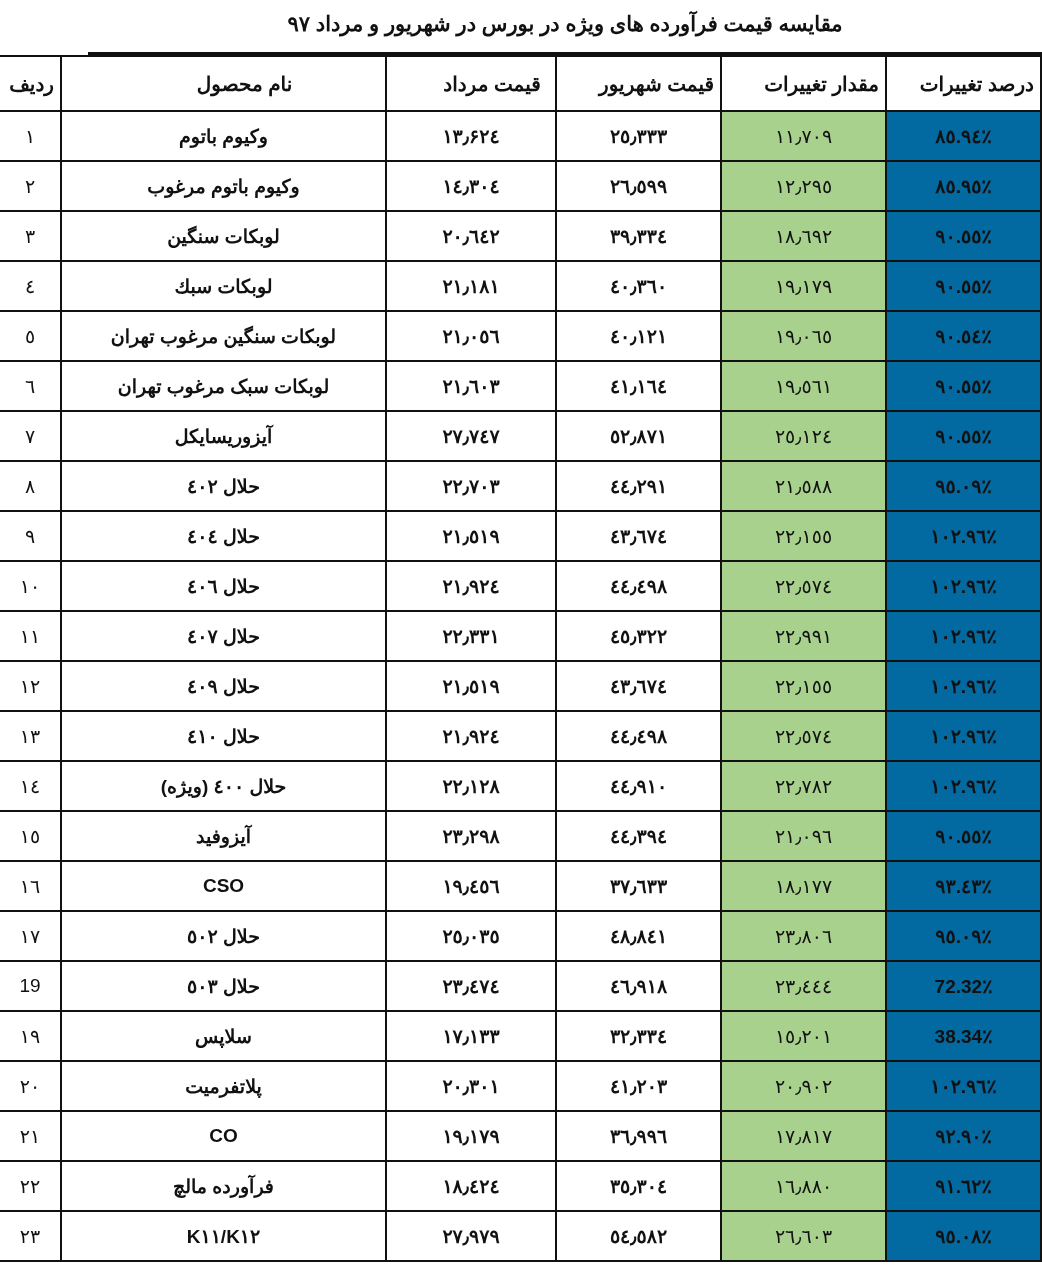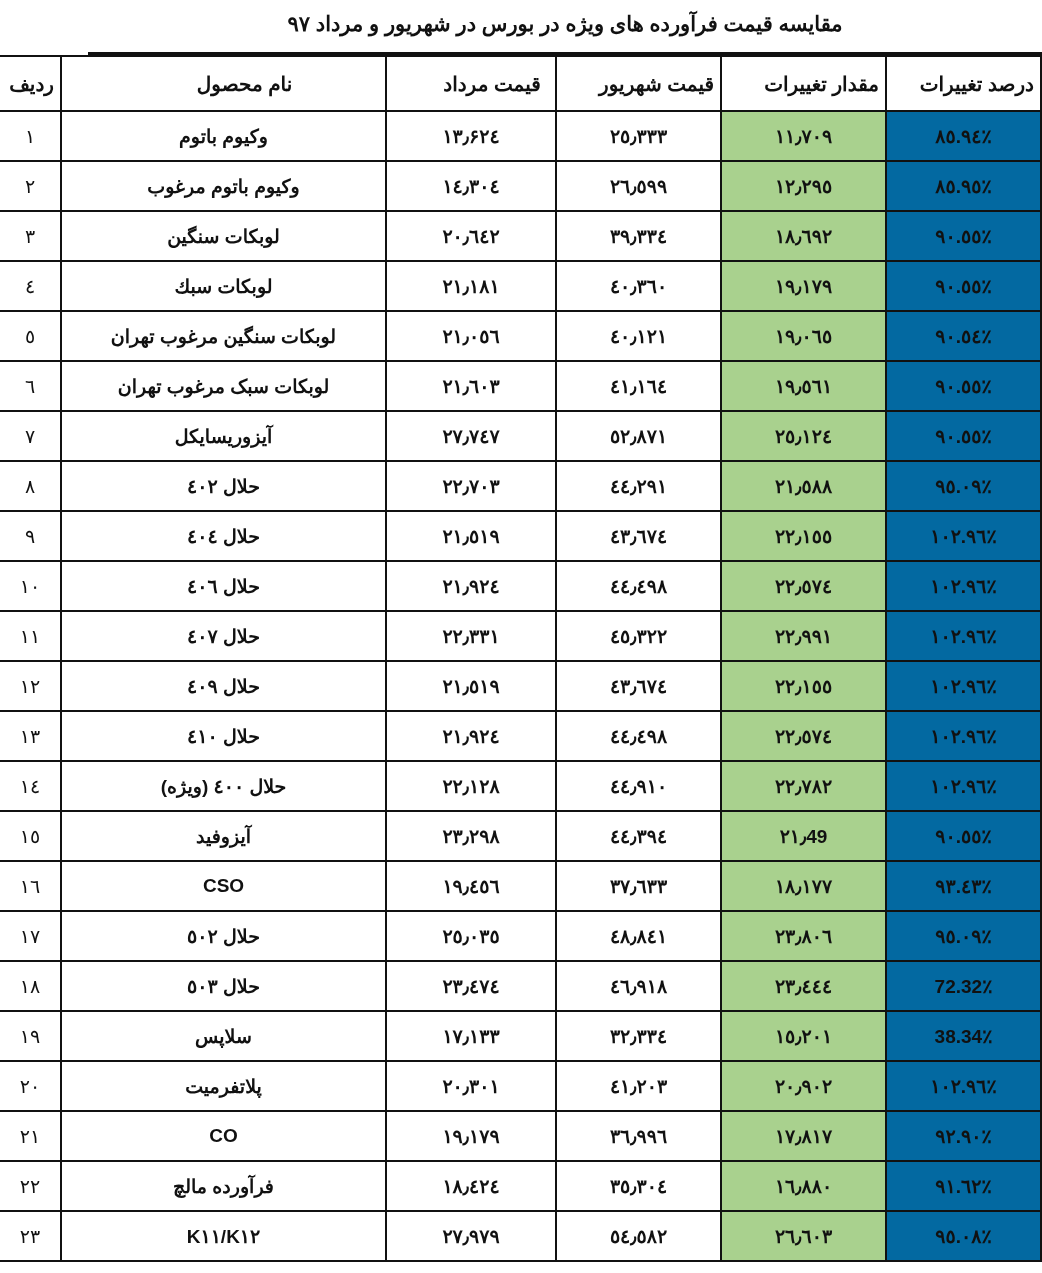--- a/index.html
+++ b/index.html
@@ -70,21 +70,21 @@
     font-size: 18px;
     font-weight: normal;
   }
   td.num {
     font-weight: bold;
     font-size: 19.5px;
     letter-spacing: 0.5px;
   }
   td.hl {
     background: #a9d18e;
-    font-weight: bold;
+    font-weight: normal;
   }
   td.pct {
     background: #0369a1;
     font-weight: bold;
     direction: ltr;
   }
 </style>
 </head>
 <body>
 
@@ -221,21 +221,21 @@
         <tr>
           <td class="pct">۱۰۲.۹٦٪</td>
           <td class="hl num">۲۲٫۷۸۲</td>
           <td class="num">٤٤٫۹۱۰</td>
           <td class="num">۲۲٫۱۲۸</td>
           <td class="name">حلال ٤۰۰ (ویژه)</td>
           <td class="rownum">۱٤</td>
         </tr>
         <tr>
           <td class="pct">۹۰.٥٥٪</td>
-          <td class="hl num">۲۱٫49</td>
+          <td class="hl num">۲۱٫۰۹٦</td>
           <td class="num">٤٤٫۳۹٤</td>
           <td class="num">۲۳٫۲۹۸</td>
           <td class="name">آیزوفید</td>
           <td class="rownum">۱٥</td>
         </tr>
         <tr>
           <td class="pct">۹۳.٤۳٪</td>
           <td class="hl num">۱۸٫۱۷۷</td>
           <td class="num">۳۷٫٦۳۳</td>
           <td class="num">۱۹٫٤٥٦</td>
@@ -249,21 +249,21 @@
           <td class="num">۲٥٫۰۳٥</td>
           <td class="name">حلال ٥۰۲</td>
           <td class="rownum">۱۷</td>
         </tr>
         <tr>
           <td class="pct">72.32٪</td>
           <td class="hl num">۲۳٫٤٤٤</td>
           <td class="num">٤٦٫۹۱۸</td>
           <td class="num">۲۳٫٤۷٤</td>
           <td class="name">حلال ٥۰۳</td>
-          <td class="rownum">۱۸</td>
+          <td class="rownum">19</td>
         </tr>
         <tr>
           <td class="pct">38.34٪</td>
           <td class="hl num">۱٥٫۲۰۱</td>
           <td class="num">۳۲٫۳۳٤</td>
           <td class="num">۱۷٫۱۳۳</td>
           <td class="name">سلاپس</td>
           <td class="rownum">۱۹</td>
         </tr>
         <tr>

